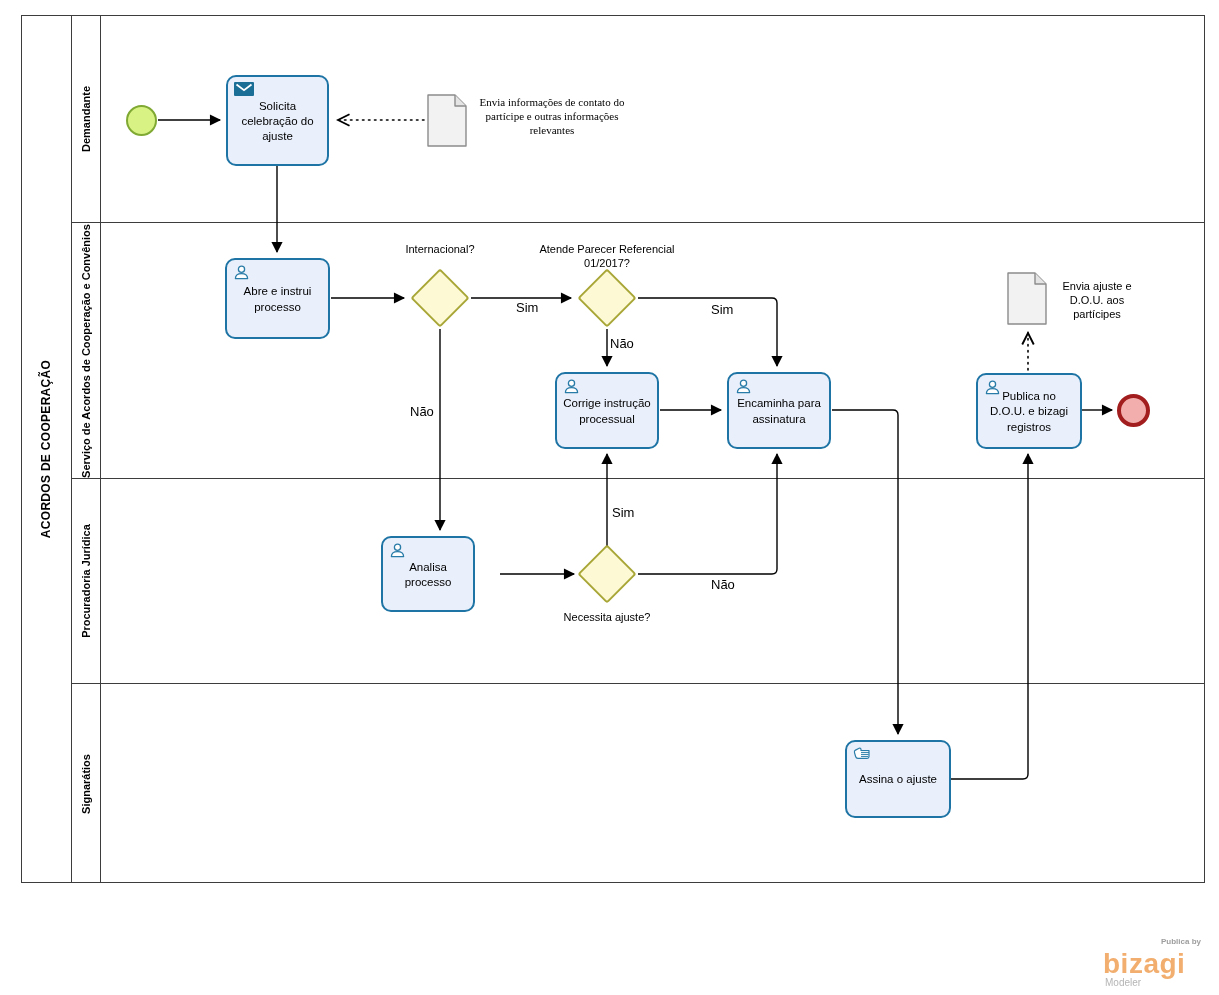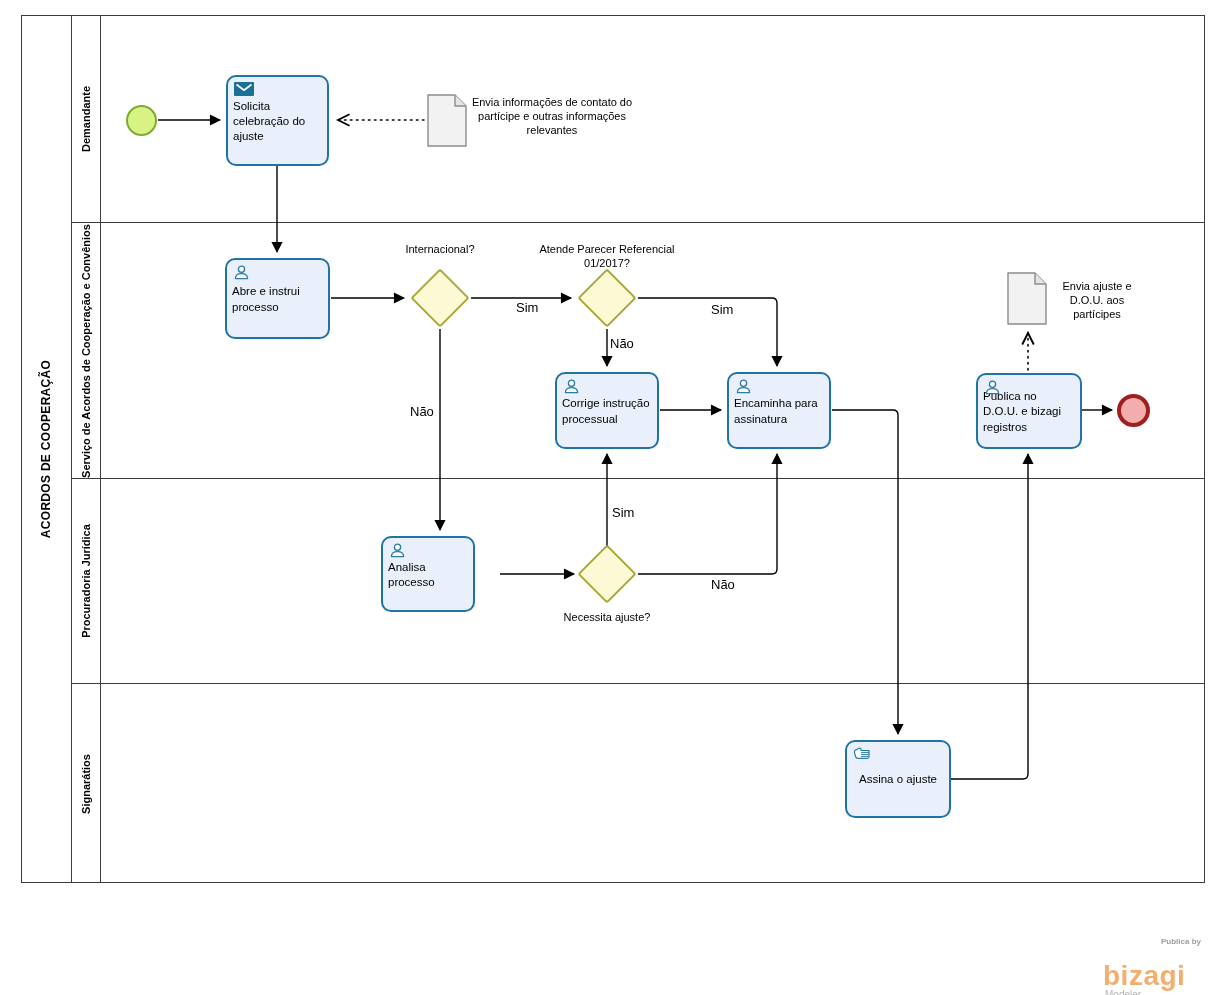--- a/index.html
+++ b/index.html
@@ -9,38 +9,38 @@
   
   .pool { position:absolute; left:21px; top:15px; width:1184px; height:868px; border:1px solid #3d3d3d; }
   .pool-title-cell { position:absolute; left:0; top:0; width:50px; height:100%; border-right:1px solid #3d3d3d; display:flex; align-items:center; justify-content:center; }
   .pool-title-cell span { transform:rotate(-90deg); white-space:nowrap; font-weight:bold; font-size:12px; letter-spacing:.3px; }
   .lane { position:absolute; left:50px; right:0; border-bottom:1px solid #3d3d3d; }
   .lane:last-child { border-bottom:none; }
   .lane-label-cell { position:absolute; left:0; top:0; width:29px; height:100%; border-right:1px solid #3d3d3d; display:flex; align-items:center; justify-content:center; }
   .lane-label-cell span { transform:rotate(-90deg); white-space:nowrap; font-weight:bold; font-size:11px; }
 
   
-  .task { position:absolute; background:#E9EFFB; border:2px solid #1E74A4; border-radius:10px; display:flex; align-items:center; justify-content:center; font-size:11.5px; line-height:1.32; padding:6px 5px 4px; }
+  .task { position:absolute; background:#E9EFFB; border:2px solid #1E74A4; border-radius:10px; display:flex; align-items:center; justify-content:center; text-align:center; font-size:11.5px; line-height:1.32; padding:6px 5px 4px; }
   .task .node-icon { position:absolute; top:5px; left:6px; line-height:0; }
   .gw { position:absolute; width:42px; height:42px; background:#FCF9D4; border:2.5px solid #A8A636; border-radius:3px; transform:rotate(45deg); }
   .evt-start { position:absolute; width:31px; height:31px; border-radius:50%; background:#D8F283; border:2.5px solid #7FA933; }
   .evt-end { position:absolute; width:33px; height:33px; border-radius:50%; background:#F2AEAC; border:4px solid #A21D1D; }
   .dataobj { position:absolute; line-height:0; }
 
   
   .lbl { position:absolute; font-size:11px; text-align:center; line-height:1.25; }
   .edge-lbl { position:absolute; font-size:13px; white-space:nowrap; }
 
   
   .flows { position:absolute; left:0; top:0; pointer-events:none; }
 
   
   .brand-box { position:absolute; left:1103px; top:937px; width:100px; }
   .brand-powered { font-size:8px; font-weight:bold; color:#9e9e9e; text-align:right; padding-right:2px; }
-  .brand-name { font-size:28px; font-weight:bold; color:#F2AE6E; letter-spacing:.5px; line-height:1; margin-top:16px; }
+  .brand-name { font-size:28px; font-weight:bold; color:#F2AE6E; letter-spacing:.5px; line-height:1; margin-top:4px; }
   .brand-product { font-size:10px; color:#b5b5b5; margin-top:-1px; padding-left:2px; }
 </style>
 </head>
 <body>
 
 <div class="canvas">
 
   <div class="pool">
     <div class="pool-title-cell">
       <span>ACORDOS DE COOPERAÇÃO</span>
@@ -181,21 +181,21 @@
         <path d="M28,1 L28,12 L39,12" fill="#E4E4E4" stroke="#8C8C8C" stroke-width="1.4" stroke-linejoin="round"></path>
       </svg>
   </div>
   <div class="dataobj" style="left:1007px; top:272px;">
     <svg width="40" height="53" viewBox="0 0 40 53">
         <path d="M1,1 L28,1 L39,12 L39,52 L1,52 Z" fill="#F2F2F2" stroke="#8C8C8C" stroke-width="1.4" stroke-linejoin="round"></path>
         <path d="M28,1 L28,12 L39,12" fill="#E4E4E4" stroke="#8C8C8C" stroke-width="1.4" stroke-linejoin="round"></path>
       </svg>
   </div>
 
-  <div class="lbl" style="left:462px; top:96px; width:180px;">Envia informações de contato do partícipe e outras informações relevantes</div>
+  <div class="lbl" style="left:462px; top:96px; width:180px;font-family:Liberation Serif, serif;">Envia informações de contato do partícipe e outras informações relevantes</div>
   <div class="lbl" style="left:1049px; top:280px; width:96px;">Envia ajuste e D.O.U. aos partícipes</div>
   <div class="lbl" style="left:370px; top:243px; width:140px;">Internacional?</div>
   <div class="lbl" style="left:534px; top:243px; width:146px;">Atende Parecer Referencial 01/2017?</div>
   <div class="lbl" style="left:534px; top:611px; width:146px;">Necessita ajuste?</div>
 
   <div class="edge-lbl" style="left:516px; top:300px;">Sim</div>
   <div class="edge-lbl" style="left:410px; top:404px;">Não</div>
   <div class="edge-lbl" style="left:711px; top:302px;">Sim</div>
   <div class="edge-lbl" style="left:610px; top:336px;">Não</div>
   <div class="edge-lbl" style="left:612px; top:505px;">Sim</div>

